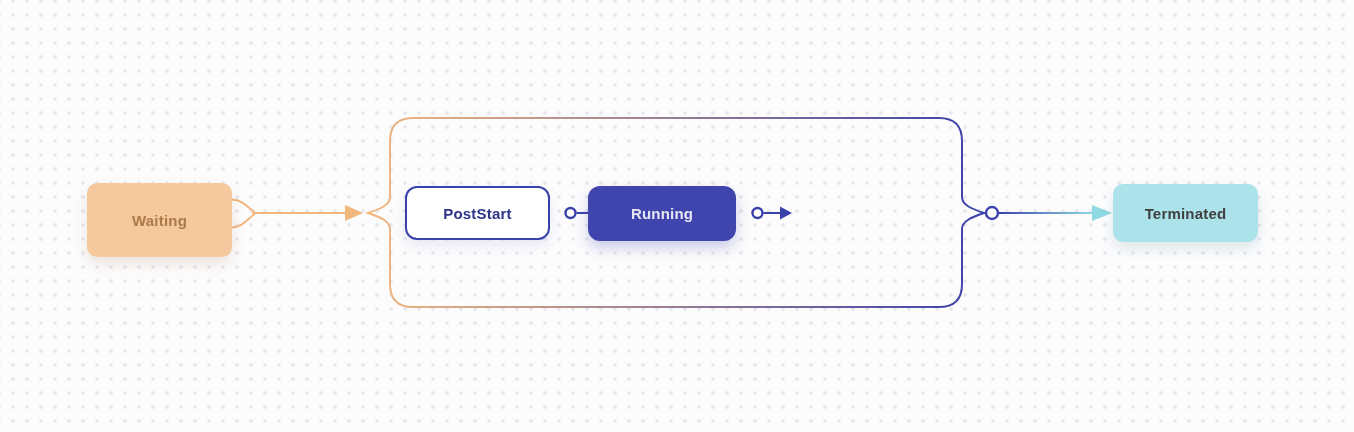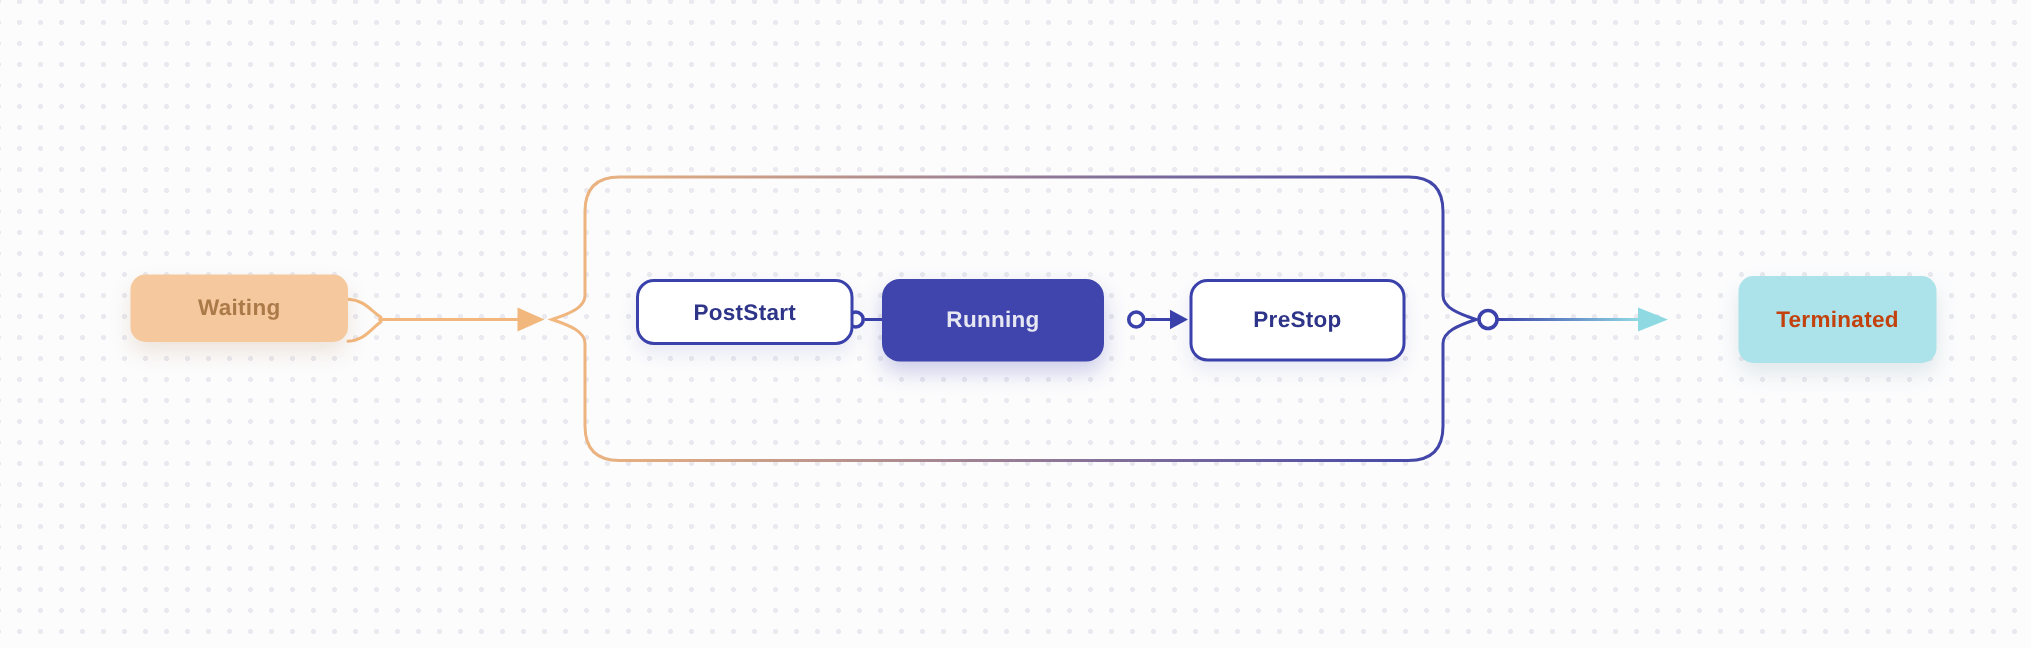--- a/index.html
+++ b/index.html
@@ -25,49 +25,48 @@
     box-sizing: border-box;
     display: flex;
     align-items: center;
     justify-content: center;
     font-size: 15px;
     font-weight: 600;
     letter-spacing: 0.2px;
     user-select: none;
   }
   .node-waiting {
-    left: 87px; top: 183px; width: 145px; height: 45px;
+    left: 87px; top: 183px; width: 145px; height: 74px;
     background: #f6c89d;
     color: #ab7a49;
     border-radius: 10px;
     box-shadow: 0 7px 14px rgba(171, 122, 73, 0.18);
   }
   .node-outline {
     background: #ffffff;
     border: 2px solid #3a41ab;
     color: #2e3488;
     border-radius: 12px;
     box-shadow: 0 6px 12px rgba(58, 65, 171, 0.10);
   }
-  .node-poststart { left: 424px; top: 186px; width: 145px; height: 44px; }
+  .node-poststart { left: 405px; top: 186px; width: 145px; height: 54px; }
   .node-running {
     left: 588px; top: 186px; width: 148px; height: 55px;
     background: #3f45ac;
     color: #e6e7f3;
     border-radius: 12px;
     box-shadow: 0 7px 14px rgba(58, 65, 171, 0.25);
   }
   .node-prestop { left: 793px; top: 186px; width: 144px; height: 55px; }
   .node-terminated {
-    left: 1113px; top: 184px; width: 132px; height: 58px;
+    left: 1113px; top: 184px; width: 145px; height: 58px;
     background: #ace3ea;
-    color: #c2410c;
+    color: #404040;
     border-radius: 10px;
     box-shadow: 0 7px 14px rgba(109, 151, 161, 0.20);
-    margin-left: 46px;
   }
 </style>
 </head>
 <body>
 
 <div class="canvas">
 
   <svg class="edges-layer" viewBox="0 0 1354 432" xmlns="http://www.w3.org/2000/svg">
     <defs>
       <linearGradient id="gradBorder" gradientUnits="userSpaceOnUse" x1="368" y1="213" x2="984" y2="213">
@@ -119,21 +118,18 @@
   </div>
 
   <div class="node node-outline node-poststart">
     <span>PostStart</span>
   </div>
 
   <div class="node node-running">
     <span>Running</span>
   </div>
 
-  <div class="node node-outline node-prestop">
-    <span>PreStop</span>
-  </div>
 
   <div class="node node-terminated">
     <span>Terminated</span>
   </div>
 
 </div>
 
 </body></html>

